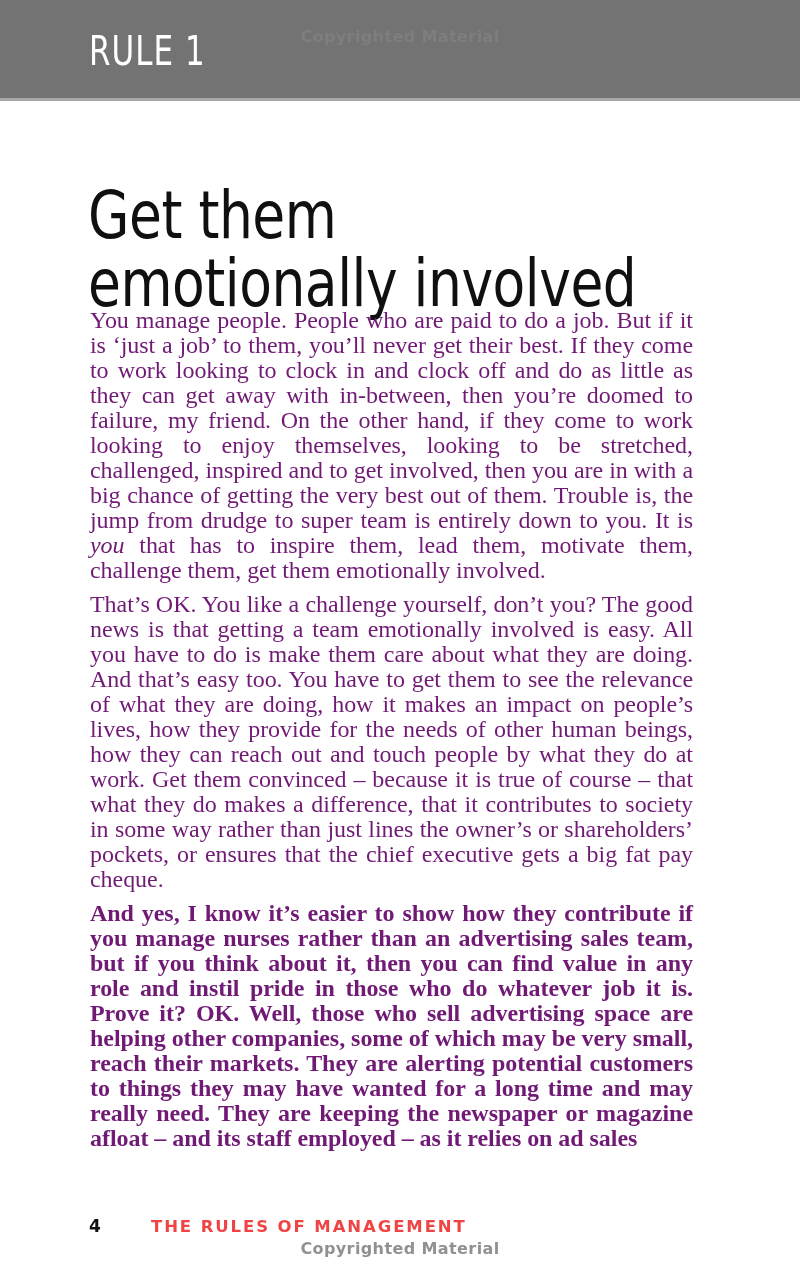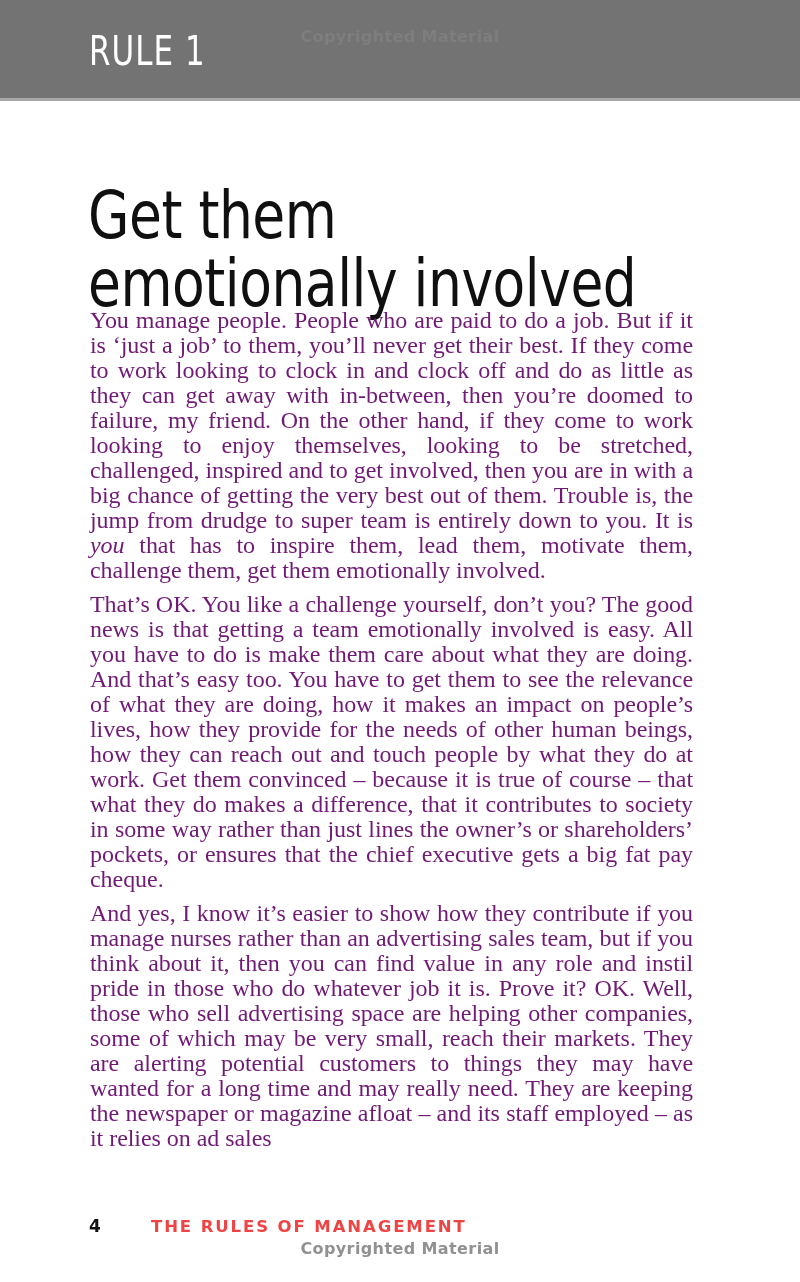--- a/index.html
+++ b/index.html
@@ -106,20 +106,21 @@
     font-size: 24px;
     line-height: 25px;
     color: #701a75;
     text-align: justify;
     text-justify: inter-word;
     hyphens: none;
     letter-spacing: -0.05px;
   }
   .body-col p:last-child {
     margin-bottom: 8px;
+    font-weight: bold;
   }
   .body-col em {
     font-style: italic;
   }
 
   
   .footer {
     position: absolute;
     left: 89px;
     top: 1216px;

